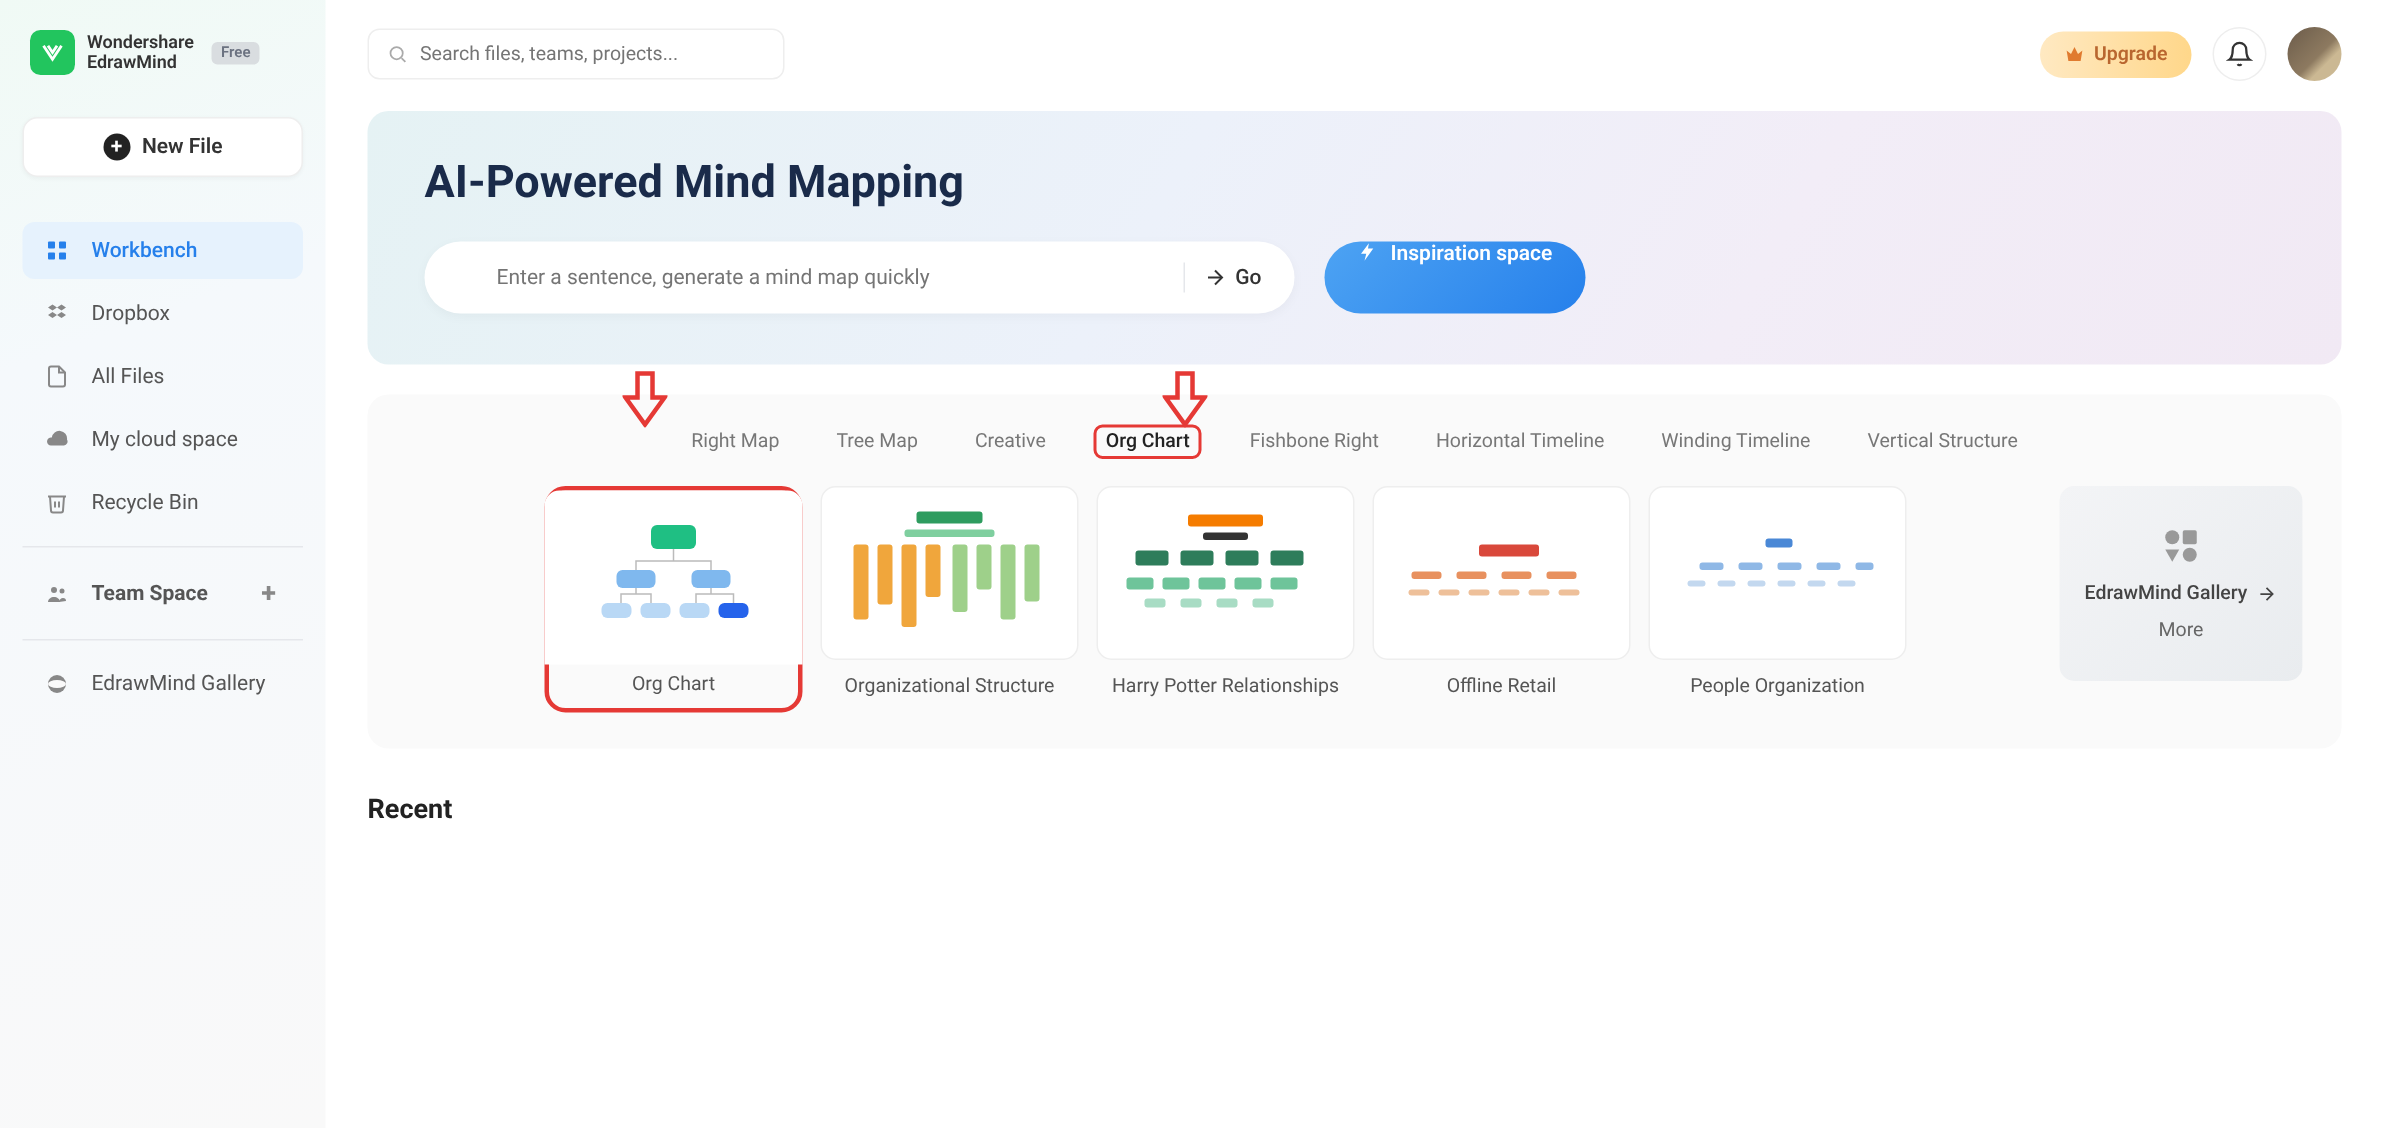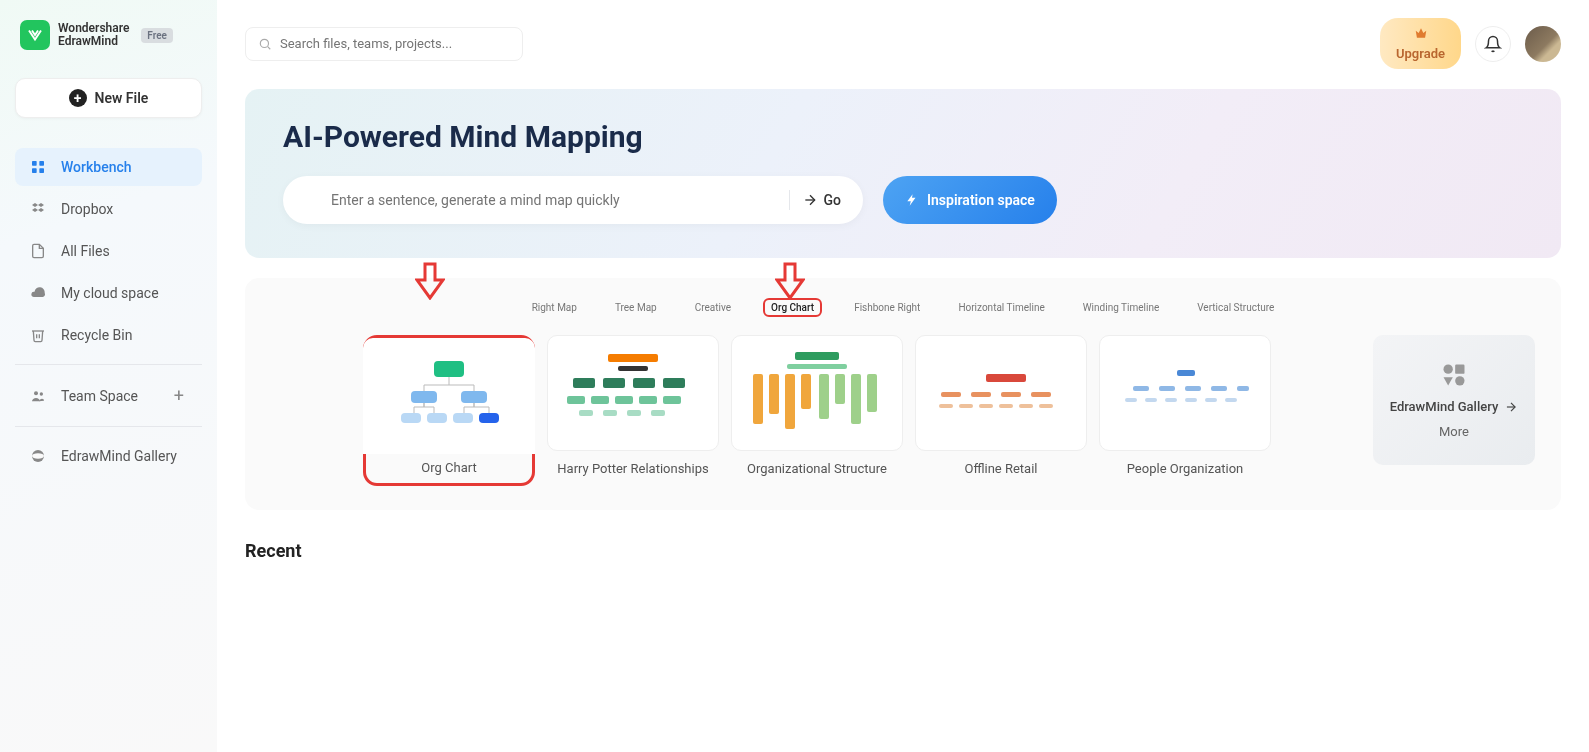--- a/index.html
+++ b/index.html
@@ -12,43 +12,43 @@
 .free-badge { background: #d9dde0; color: #6b7280; font-size: 10px; font-weight: 600; padding: 2px 6px; border-radius: 4px; margin-left: 4px; }
 
 .new-file-btn { background: #fff; border: 1px solid #eee; border-radius: 10px; height: 40px; width: 100%; display: flex; align-items: center; justify-content: center; gap: 8px; font-size: 14px; font-weight: 600; color: #333; cursor: pointer; box-shadow: 0 1px 3px rgba(0,0,0,0.04); margin-bottom: 30px; }
 .new-file-btn .plus { width: 18px; height: 18px; border-radius: 50%; background: #222; color: #fff; display: flex; align-items: center; justify-content: center; font-size: 14px; line-height: 1; }
 
 .nav-item { display: flex; align-items: center; gap: 14px; padding: 10px 14px; border-radius: 8px; font-size: 14px; color: #555; cursor: pointer; margin-bottom: 4px; }
 .nav-item.active { background: #e6f2fd; color: #2680eb; font-weight: 500; }
 .nav-item .ico { width: 18px; height: 18px; display: flex; align-items: center; justify-content: center; color: #888; flex-shrink: 0; }
 .nav-item.active .ico { color: #2680eb; }
 .divider { border: none; border-top: 1px solid #e5e7eb; margin: 10px 0; }
-.team-space-row { display: flex; align-items: center; justify-content: space-between; }
+.team-space-row { display: flex; align-items: center; justify-content: space-between; font-weight: bold; }
 .team-plus { color: #888; font-size: 18px; padding-right: 4px; }
 
 .main { position: absolute; left: 217px; top: 0; right: 0; bottom: 0; padding: 18px 28px; overflow: hidden; }
 .topbar { display: flex; align-items: center; justify-content: space-between; margin-bottom: 20px; }
 .search-box { width: 278px; height: 34px; border: 1px solid #eee; border-radius: 8px; display: flex; align-items: center; padding: 0 12px; gap: 8px; color: #aaa; font-size: 13px; }
 .top-right { display: flex; align-items: center; gap: 14px; }
-.upgrade-btn { background: linear-gradient(90deg, #ffe9c2, #ffd78a); color: #b9662f; font-weight: 600; font-size: 13px; border: none; border-radius: 18px; padding: 8px 16px; display: flex; align-items: center; gap: 6px; cursor: pointer; flex-direction: column; }
+.upgrade-btn { background: linear-gradient(90deg, #ffe9c2, #ffd78a); color: #b9662f; font-weight: 600; font-size: 13px; border: none; border-radius: 18px; padding: 8px 16px; display: flex; align-items: center; gap: 6px; cursor: pointer; }
 .bell { width: 36px; height: 36px; border: 1px solid #eee; border-radius: 50%; display: flex; align-items: center; justify-content: center; cursor: pointer; }
 .avatar { width: 36px; height: 36px; border-radius: 50%; background: linear-gradient(135deg, #6b5b4a, #8d7a60 55%, #cbb893 70%); cursor: pointer; }
 
 .hero { background: linear-gradient(120deg, #e5f2f4 0%, #ecf1fa 40%, #f2edf7 70%, #f1e9f4 100%); border-radius: 14px; padding: 30px 38px 34px; }
 .hero h1 { font-size: 30px; font-weight: 700; color: #1a2b4a; margin-bottom: 22px; }
 .hero-row { display: flex; align-items: center; gap: 20px; }
 .gen-box { background: #fff; border-radius: 28px; height: 48px; width: 580px; display: flex; align-items: center; padding: 0 12px 0 24px; box-shadow: 0 2px 8px rgba(0,0,0,0.04); }
 .gen-input { border: none; outline: none; flex: 1; font-size: 14px; color: #888; background: transparent; margin-left: 24px; }
 .gen-sep { width: 1px; height: 20px; background: #e5e7eb; margin: 0 12px; }
 .go-btn { display: flex; align-items: center; gap: 6px; font-size: 14px; font-weight: 500; color: #333; cursor: pointer; padding-right: 10px; background: none; border: none; }
-.insp-btn { background: linear-gradient(135deg, #4da3f3, #2680eb); color: #fff; font-weight: 600; font-size: 14px; border: none; border-radius: 24px; height: 48px; padding: 0 22px; display: flex; align-items: center; gap: 8px; cursor: pointer; }
+.insp-btn { background: linear-gradient(135deg, #4da3f3, #2680eb); color: #fff; font-weight: 600; font-size: 14px; border: none; border-radius: 24px; height: 48px; padding: 0 22px; display: flex; align-items: flex-start; gap: 8px; cursor: pointer; }
 
 .templates { margin-top: 20px; background: #fafafa; border-radius: 14px; padding: 20px 26px 24px; position: relative; }
 .tab-row { display: flex; justify-content: center; gap: 26px; margin-bottom: 18px; }
-.tab-item { font-size: 10px; color: #777; cursor: pointer; padding: 4px 6px; }
+.tab-item { font-size: 13px; color: #777; cursor: pointer; padding: 4px 6px; }
 .tab-item.selected { color: #222; border: 2px solid #e53935; border-radius: 6px; padding: 2px 6px; font-weight: 500; }
 
 .card-row { display: flex; gap: 12px; align-items: flex-start; }
 .tcard { width: 172px; display: flex; flex-direction: column; align-items: center; cursor: pointer; }
 .thumb { width: 172px; height: 116px; background: #fff; border: 1px solid #eee; border-radius: 10px; display: flex; align-items: center; justify-content: center; overflow: hidden; }
 .tcard .label { font-size: 13px; color: #555; margin-top: 10px; text-align: center; }
 .tcard.highlighted { border: 3px solid #e53935; border-radius: 14px; padding: 0; }
 .tcard.highlighted .thumb { border: none; border-radius: 10px 10px 0 0; }
 .tcard.highlighted .label { margin-top: 6px; margin-bottom: 8px; }
 
@@ -257,20 +257,38 @@
             <div class="node n-ll"></div>
               <div class="node n-lr"></div>
             <div class="node n-rl"></div>
               <div class="node n-rr"></div>
             <svg width="100" height="70" style="position:absolute;left:0;top:0" fill="none" stroke="#bbb" stroke-width="1">
               <path d="M50 16 v8 M50 24 h-25 v6 M50 24 h25 v6 M25 42 v4 h-10 v6 M25 42 v4 h10 v6 M75 42 v4 h-10 v6 M75 42 v4 h15 v6"></path>
             </svg>
           </div>
         </div>
         <div class="label">Org Chart</div>
+      </div>
+
+      <div class="tcard">
+        <div class="thumb">
+          <div class="scribble">
+            <span style="left:48px;top:4px;width:44px;height:8px;background:#2e9c5f"></span>
+            <span style="left:40px;top:16px;width:60px;height:5px;background:#7fcf9f"></span>
+            <span style="left:6px;top:26px;width:10px;height:50px;background:#f0a63c"></span>
+            <span style="left:22px;top:26px;width:10px;height:40px;background:#f0a63c"></span>
+            <span style="left:38px;top:26px;width:10px;height:55px;background:#f0a63c"></span>
+            <span style="left:54px;top:26px;width:10px;height:35px;background:#f0a63c"></span>
+            <span style="left:72px;top:26px;width:10px;height:45px;background:#9ed08a"></span>
+            <span style="left:88px;top:26px;width:10px;height:30px;background:#9ed08a"></span>
+            <span style="left:104px;top:26px;width:10px;height:50px;background:#9ed08a"></span>
+            <span style="left:120px;top:26px;width:10px;height:38px;background:#9ed08a"></span>
+          </div>
+        </div>
+        <div class="label">Organizational Structure</div>
       </div>
 
       <div class="tcard">
         <div class="thumb">
           <div class="scribble">
             <span style="left:45px;top:6px;width:50px;height:8px;background:#f57c00"></span>
             <span style="left:55px;top:18px;width:30px;height:5px;background:#333"></span>
             <span style="left:10px;top:30px;width:22px;height:10px;background:#2e7d5b"></span>
             <span style="left:40px;top:30px;width:22px;height:10px;background:#2e7d5b"></span>
             <span style="left:70px;top:30px;width:22px;height:10px;background:#2e7d5b"></span>
@@ -285,38 +303,20 @@
             <span style="left:64px;top:62px;width:14px;height:6px;background:#a8dcc4"></span>
             <span style="left:88px;top:62px;width:14px;height:6px;background:#a8dcc4"></span>
           </div>
         </div>
         <div class="label">Harry Potter Relationships</div>
       </div>
 
       <div class="tcard">
         <div class="thumb">
           <div class="scribble">
-            <span style="left:48px;top:4px;width:44px;height:8px;background:#2e9c5f"></span>
-            <span style="left:40px;top:16px;width:60px;height:5px;background:#7fcf9f"></span>
-            <span style="left:6px;top:26px;width:10px;height:50px;background:#f0a63c"></span>
-            <span style="left:22px;top:26px;width:10px;height:40px;background:#f0a63c"></span>
-            <span style="left:38px;top:26px;width:10px;height:55px;background:#f0a63c"></span>
-            <span style="left:54px;top:26px;width:10px;height:35px;background:#f0a63c"></span>
-            <span style="left:72px;top:26px;width:10px;height:45px;background:#9ed08a"></span>
-            <span style="left:88px;top:26px;width:10px;height:30px;background:#9ed08a"></span>
-            <span style="left:104px;top:26px;width:10px;height:50px;background:#9ed08a"></span>
-            <span style="left:120px;top:26px;width:10px;height:38px;background:#9ed08a"></span>
-          </div>
-        </div>
-        <div class="label">Organizational Structure</div>
-      </div>
-
-      <div class="tcard">
-        <div class="thumb">
-          <div class="scribble">
             <span style="left:55px;top:26px;width:40px;height:8px;background:#d9483b"></span>
             <span style="left:10px;top:44px;width:20px;height:5px;background:#e8915f"></span>
             <span style="left:40px;top:44px;width:20px;height:5px;background:#e8915f"></span>
             <span style="left:70px;top:44px;width:20px;height:5px;background:#e8915f"></span>
             <span style="left:100px;top:44px;width:20px;height:5px;background:#e8915f"></span>
             <span style="left:8px;top:56px;width:14px;height:4px;background:#eec09a"></span>
             <span style="left:28px;top:56px;width:14px;height:4px;background:#eec09a"></span>
             <span style="left:48px;top:56px;width:14px;height:4px;background:#eec09a"></span>
             <span style="left:68px;top:56px;width:14px;height:4px;background:#eec09a"></span>
             <span style="left:88px;top:56px;width:14px;height:4px;background:#eec09a"></span>

